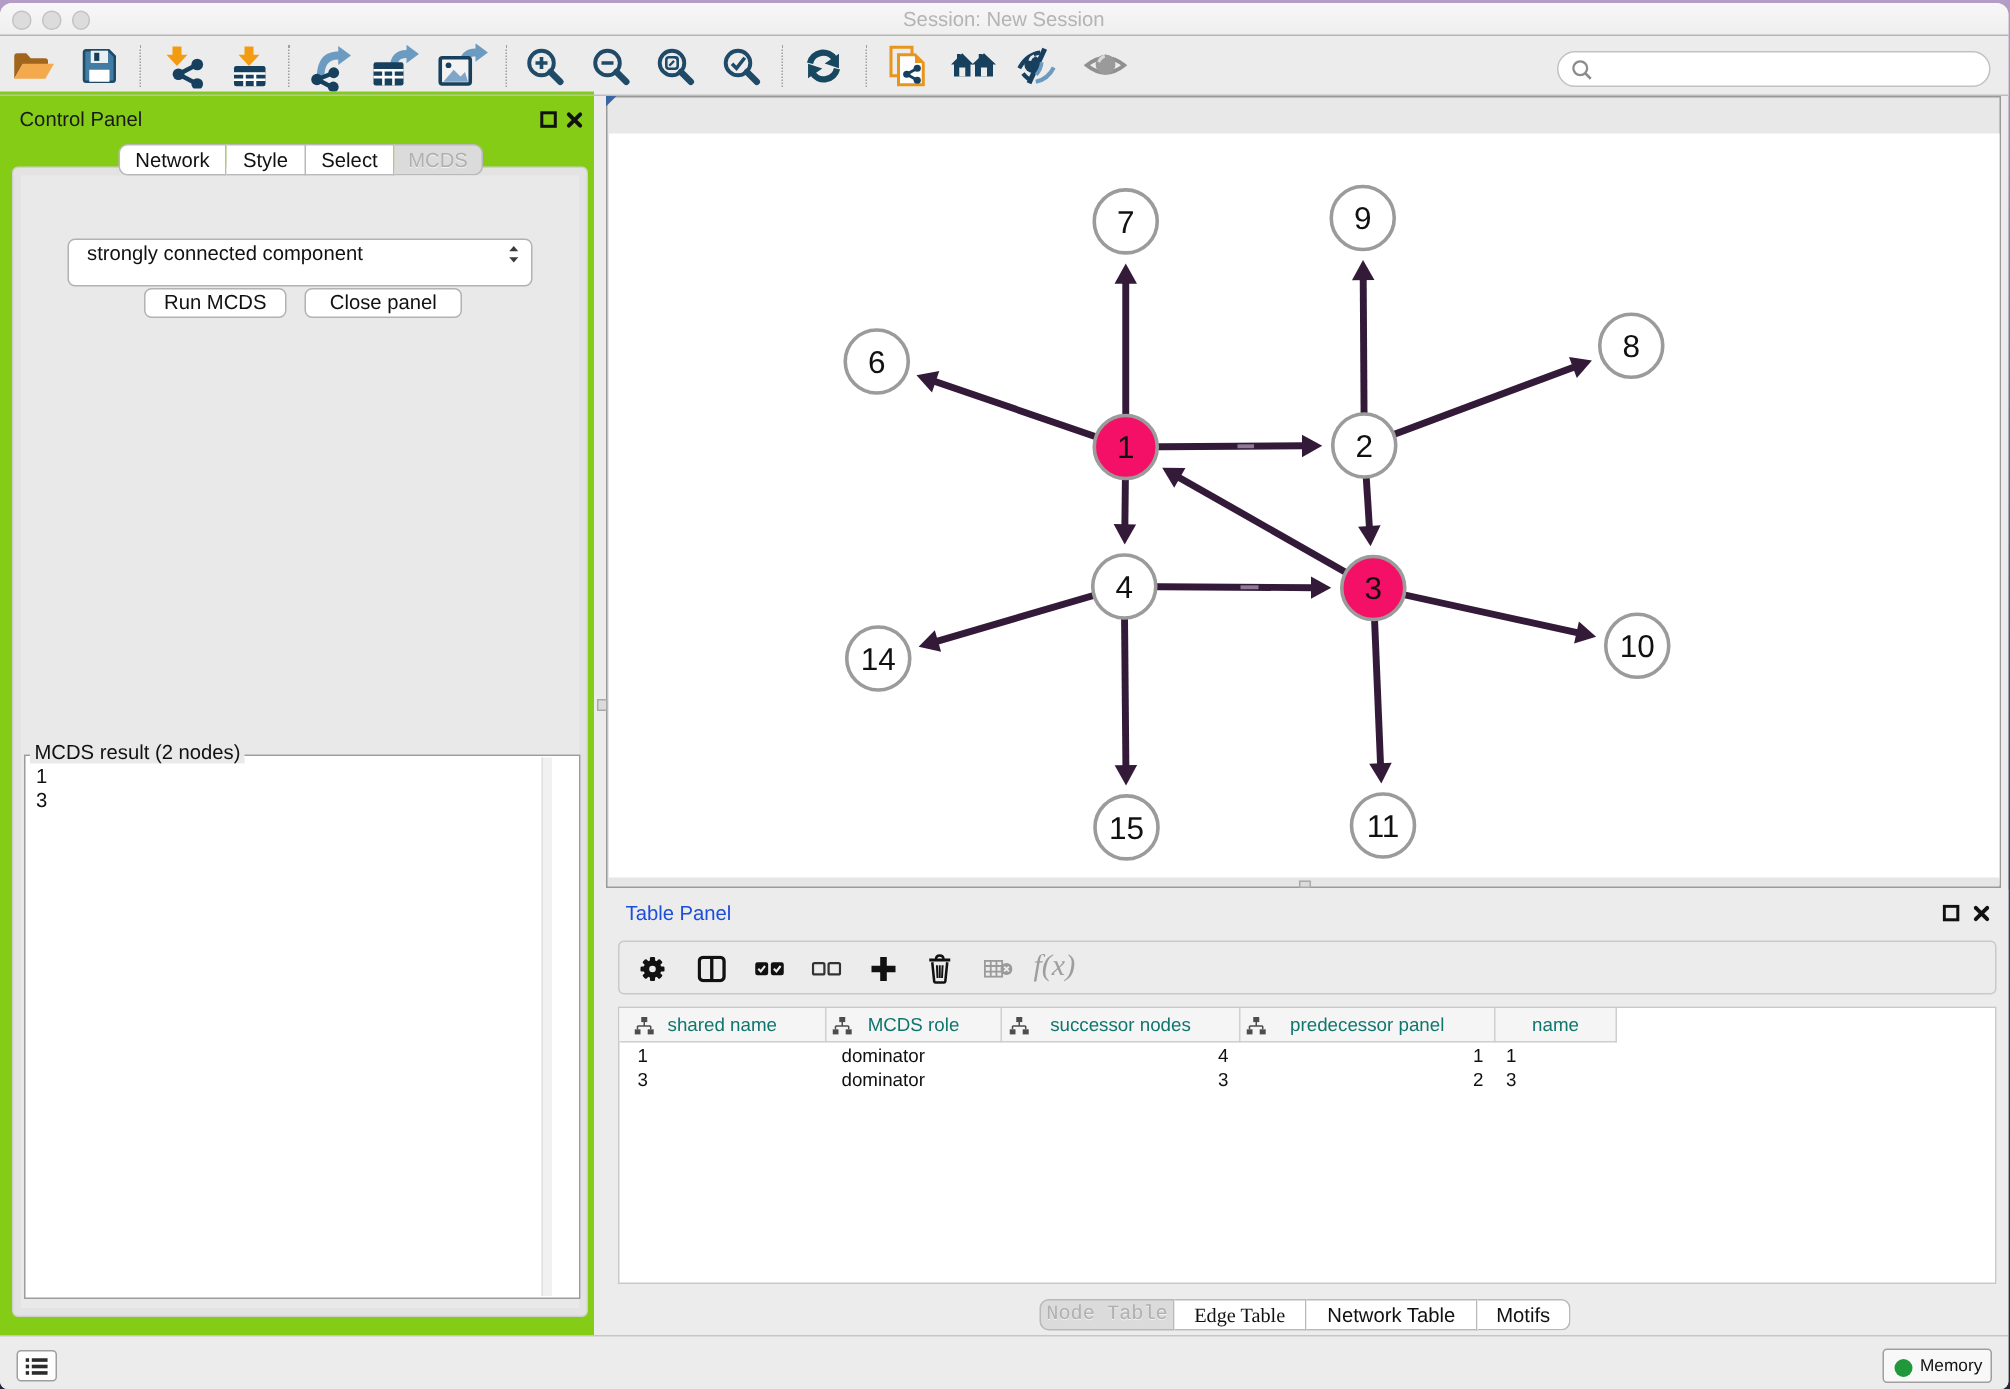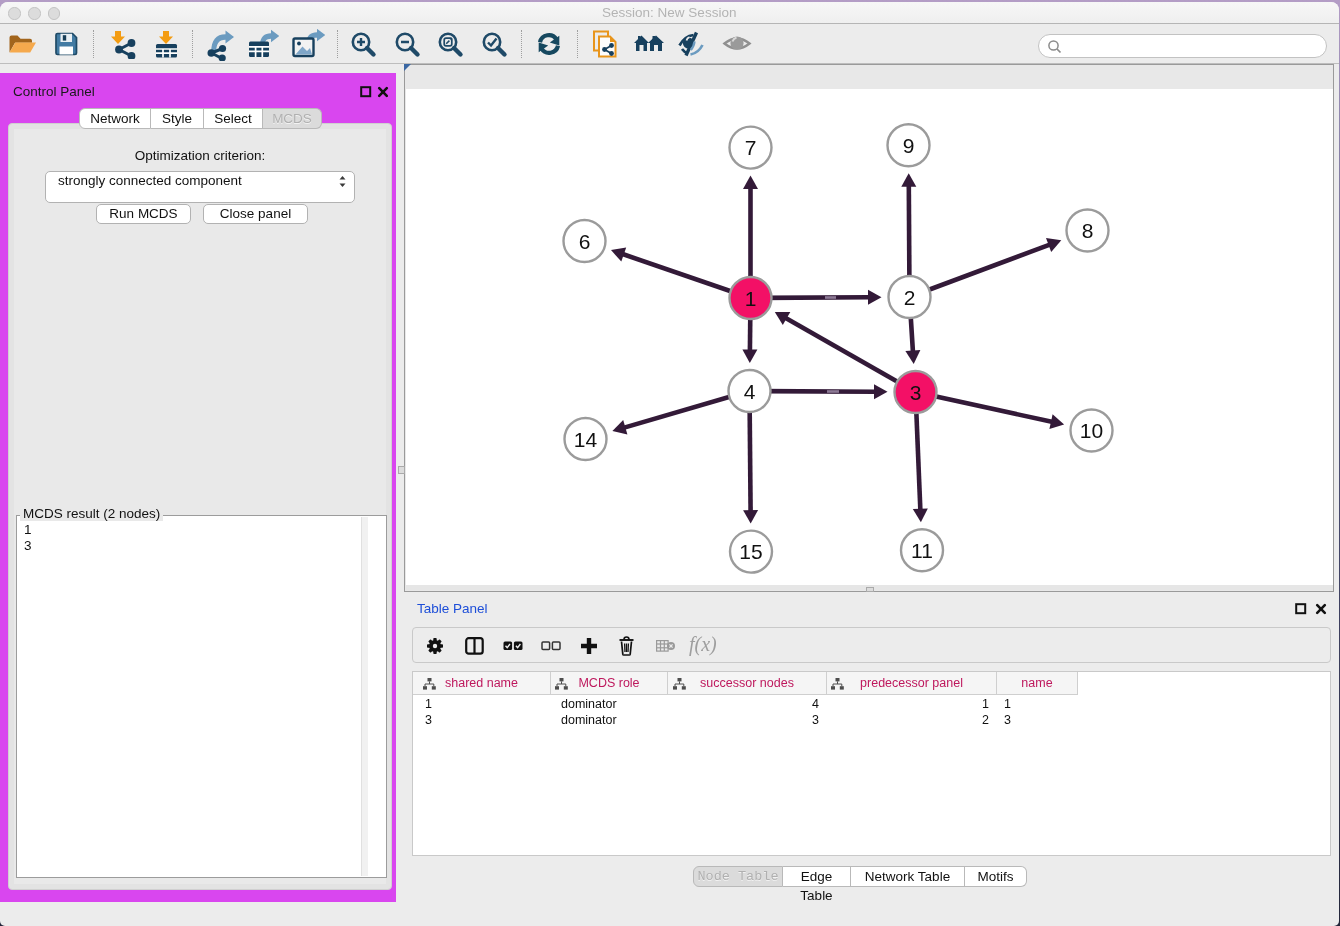--- a/index.html
+++ b/index.html
@@ -18,21 +18,21 @@
 #wintitle { position:absolute; top:3px; left:0; width:100%; text-align:center;
   font-size:13.5px; color:#b4b4b4; }
 
 #toolbar { left:0; top:22.5px; width:100%; height:39px; background:#ececec; }
 .sep { position:absolute; top:5px; height:28px; width:0;
   border-left:1px dotted #9f9f9f; }
 .tbi { position:absolute; top:4px; }
 #searchbox { position:absolute; left:1038px; top:9.5px; width:289px; height:24px;
   background:#fff; border:1px solid #c2c2c2; border-radius:12px; }
 
-#cp { left:0; top:71px; width:396px; height:829px; background:#d946ef; }
+#cp { left:0; top:59px; width:396px; height:829px; background:#84cc16; }
 #cp-title { position:absolute; left:13px; top:11px; font-size:13.5px; color:#1a1a1a; }
 .tabgrp { position:absolute; display:flex; z-index:5; }
 .tabgrp .tab { font-size:13.5px; color:#111; background:#fff; border:1px solid #b9b9b9;
   border-left:none; text-align:center; line-height:19px; height:21px; }
 .tabgrp .tab:first-child { border-left:1px solid #b9b9b9; border-radius:6px 0 0 6px; }
 .tabgrp .tab:last-child { border-radius:0 6px 6px 0; }
 .tabgrp .tab.dis { background:#dbdbdb; color:#b0b0b0; text-shadow:0 1px 0 #f2f2f2; }
 #cp-body { position:absolute; left:8px; top:50px; width:384px; height:767px;
   background:#e9e9e9; border:1px solid #d0d0d0; border-radius:4px;
   box-shadow:inset 0 0 0 5px #e3e3e3; }
@@ -65,21 +65,21 @@
 
 #tp { left:404px; top:591px; width:934.5px; height:297px; background:#ececec; }
 #tp-title { position:absolute; left:13px; top:8px; font-size:13.5px; color:#1d4ed8; }
 #tp-toolbar { position:absolute; left:8px; top:34px; width:919px; height:36px;
   background:#ececec; border:1px solid #c9c9c9; border-radius:4px; }
 #tbl { position:absolute; left:8px; top:78px; width:919px; height:185px; background:#fff;
   border:1px solid #c9c9c9; }
 #tbl-head { position:absolute; left:0; top:0; width:665px; height:23px;
   background:#f5f5f5; border-bottom:1px solid #cfcfcf; border-right:1px solid #cfcfcf; }
 .hcell { position:absolute; top:0; height:23px; border-right:1px solid #cfcfcf;
-  font-size:12.5px; color:#be185d; }
+  font-size:12.5px; color:#0f766e; }
 .hlabel { position:absolute; top:4px; width:100%; text-align:center; }
 .trow { position:absolute; left:0; width:100%; height:16px; font-size:12.5px; color:#111; }
 .tcell { position:absolute; top:1px; }
 
 #status { left:0; top:888px; width:100%; height:36px; background:#ececec;
   border-top:1px solid #c6c6c6; }
 #listbtn { position:absolute; left:11px; top:9px; width:27px; height:21px;
   background:#fdfdfd; border:1px solid #9f9f9f; border-radius:3px; }
 #membtn { position:absolute; left:1255px; top:8px; width:73px; height:23px;
   background:#f8f8f8; border:1px solid #9f9f9f; border-radius:3px;
@@ -250,21 +250,20 @@
           <line x1="9.8" y1="2.2" x2="2.2" y2="9.8"></line>
         </g>
     </svg>
     <div class="tabgrp" style="left:79px; top:35px;">
       <div class="tab" style="width:72px;">Network</div>
       <div class="tab" style="width:53px;">Style</div>
       <div class="tab" style="width:59px;">Select</div>
       <div class="tab dis" style="width:59px;">MCDS</div>
     </div>
     <div id="cp-body">
-      <div id="opt-label">Optimization criterion:</div>
       <div id="combo">strongly connected component
       <svg style="position:absolute;right:7px;top:3px;" width="9" height="13" viewBox="0 0 9 13">
         <path d="M1.5 4.5 L4.5 1 L7.5 4.5 Z" fill="#3a3a3a"></path>
         <path d="M1.5 8.5 L4.5 12 L7.5 8.5 Z" fill="#3a3a3a"></path>
       </svg>
     </div>
       <div class="btn" style="left:87px; width:95px;">Run MCDS</div>
       <div class="btn" style="left:194px; width:105px;">Close panel</div>
       <div id="grp"></div>
       <div id="grp-title">MCDS result (2 nodes)</div>
@@ -495,24 +494,42 @@
       <div class="trow" style="top:40px;">
         <span class="tcell" style="left:12px;">3</span>
         <span class="tcell" style="left:148px;">dominator</span>
         <span class="tcell" style="left:255px; width:151px; text-align:right;">3</span>
         <span class="tcell" style="left:414px; width:162px; text-align:right;">2</span>
         <span class="tcell" style="left:591px;">3</span>
       </div>
     </div>
     <div class="tabgrp" style="left:289px; top:273px;">
       <div class="tab dis" style="width:90px;font-family:Liberation Mono, monospace;">Node Table</div>
-      <div class="tab" style="width:68px;">Edge Table</div>
+      <div class="tab" style="width:88px;font-family:Liberation Serif, serif;">Edge Table</div>
       <div class="tab" style="width:114px;">Network Table</div>
       <div class="tab" style="width:62px;">Motifs</div>
     </div>
   </div>
 
   <div style="position:absolute;left:0;top:61px;width:100%;height:1px;background:#bdbdbd;z-index:40;"></div>
+  <div id="status" class="abs">
+    <div id="listbtn">
+      <svg style="position:absolute;left:5px;top:4px;" width="15" height="12" viewBox="0 0 15 12">
+        <g fill="#2b2b2b">
+          <rect x="0" y="0.5" width="2.4" height="2.4"></rect>
+            <rect x="4.2" y="0.5" width="10.5" height="2.4"></rect>
+          <rect x="0" y="4.8" width="2.4" height="2.4"></rect>
+            <rect x="4.2" y="4.8" width="10.5" height="2.4"></rect>
+          <rect x="0" y="9.1" width="2.4" height="2.4"></rect>
+            <rect x="4.2" y="9.1" width="10.5" height="2.4"></rect>
+        </g>
+      </svg>
+    </div>
+    <div id="membtn">
+      <span style="position:absolute;left:7px;top:5.5px;width:12px;height:12px;border-radius:50%;background:#1f9939;"></span>
+      <span style="position:absolute;left:24px;top:4.5px;">Memory</span>
+    </div>
+  </div>
 
   <div style="position:absolute;left:398px;top:464px;width:7px;height:8px;background:#dcdcdc;border:1px solid #aaa;"></div>
   <div style="position:absolute;left:866px;top:585px;width:8px;height:5px;background:#dcdcdc;border:1px solid #aaa;"></div>
 
 </div>
 
 </body></html>

